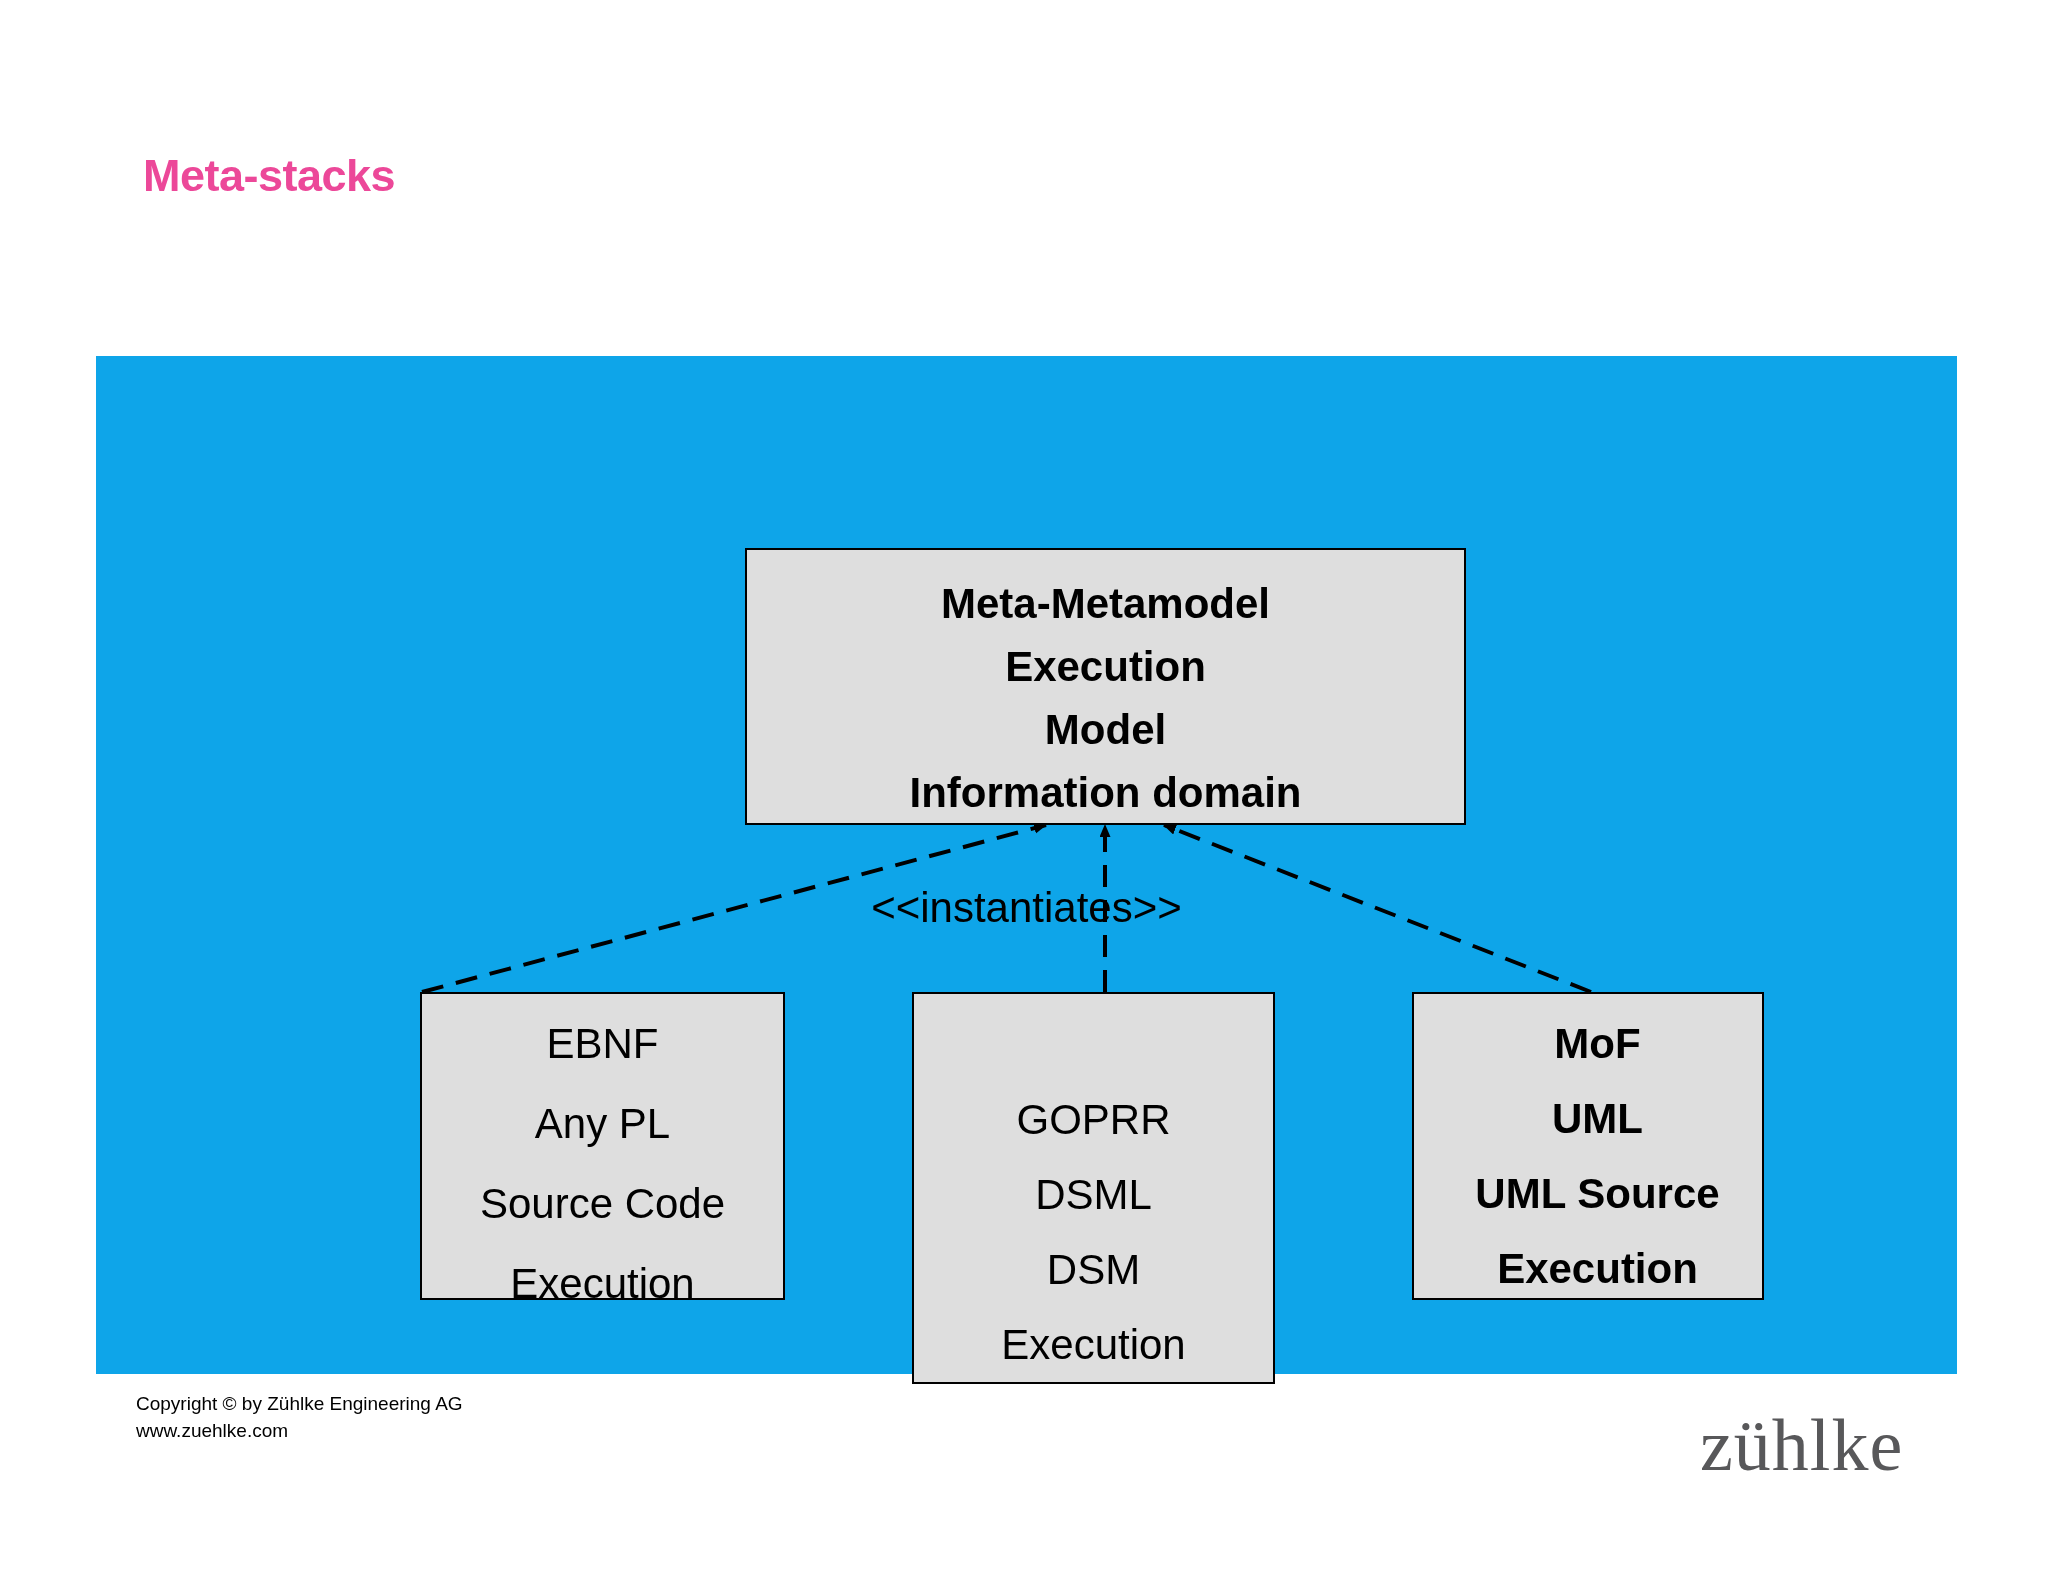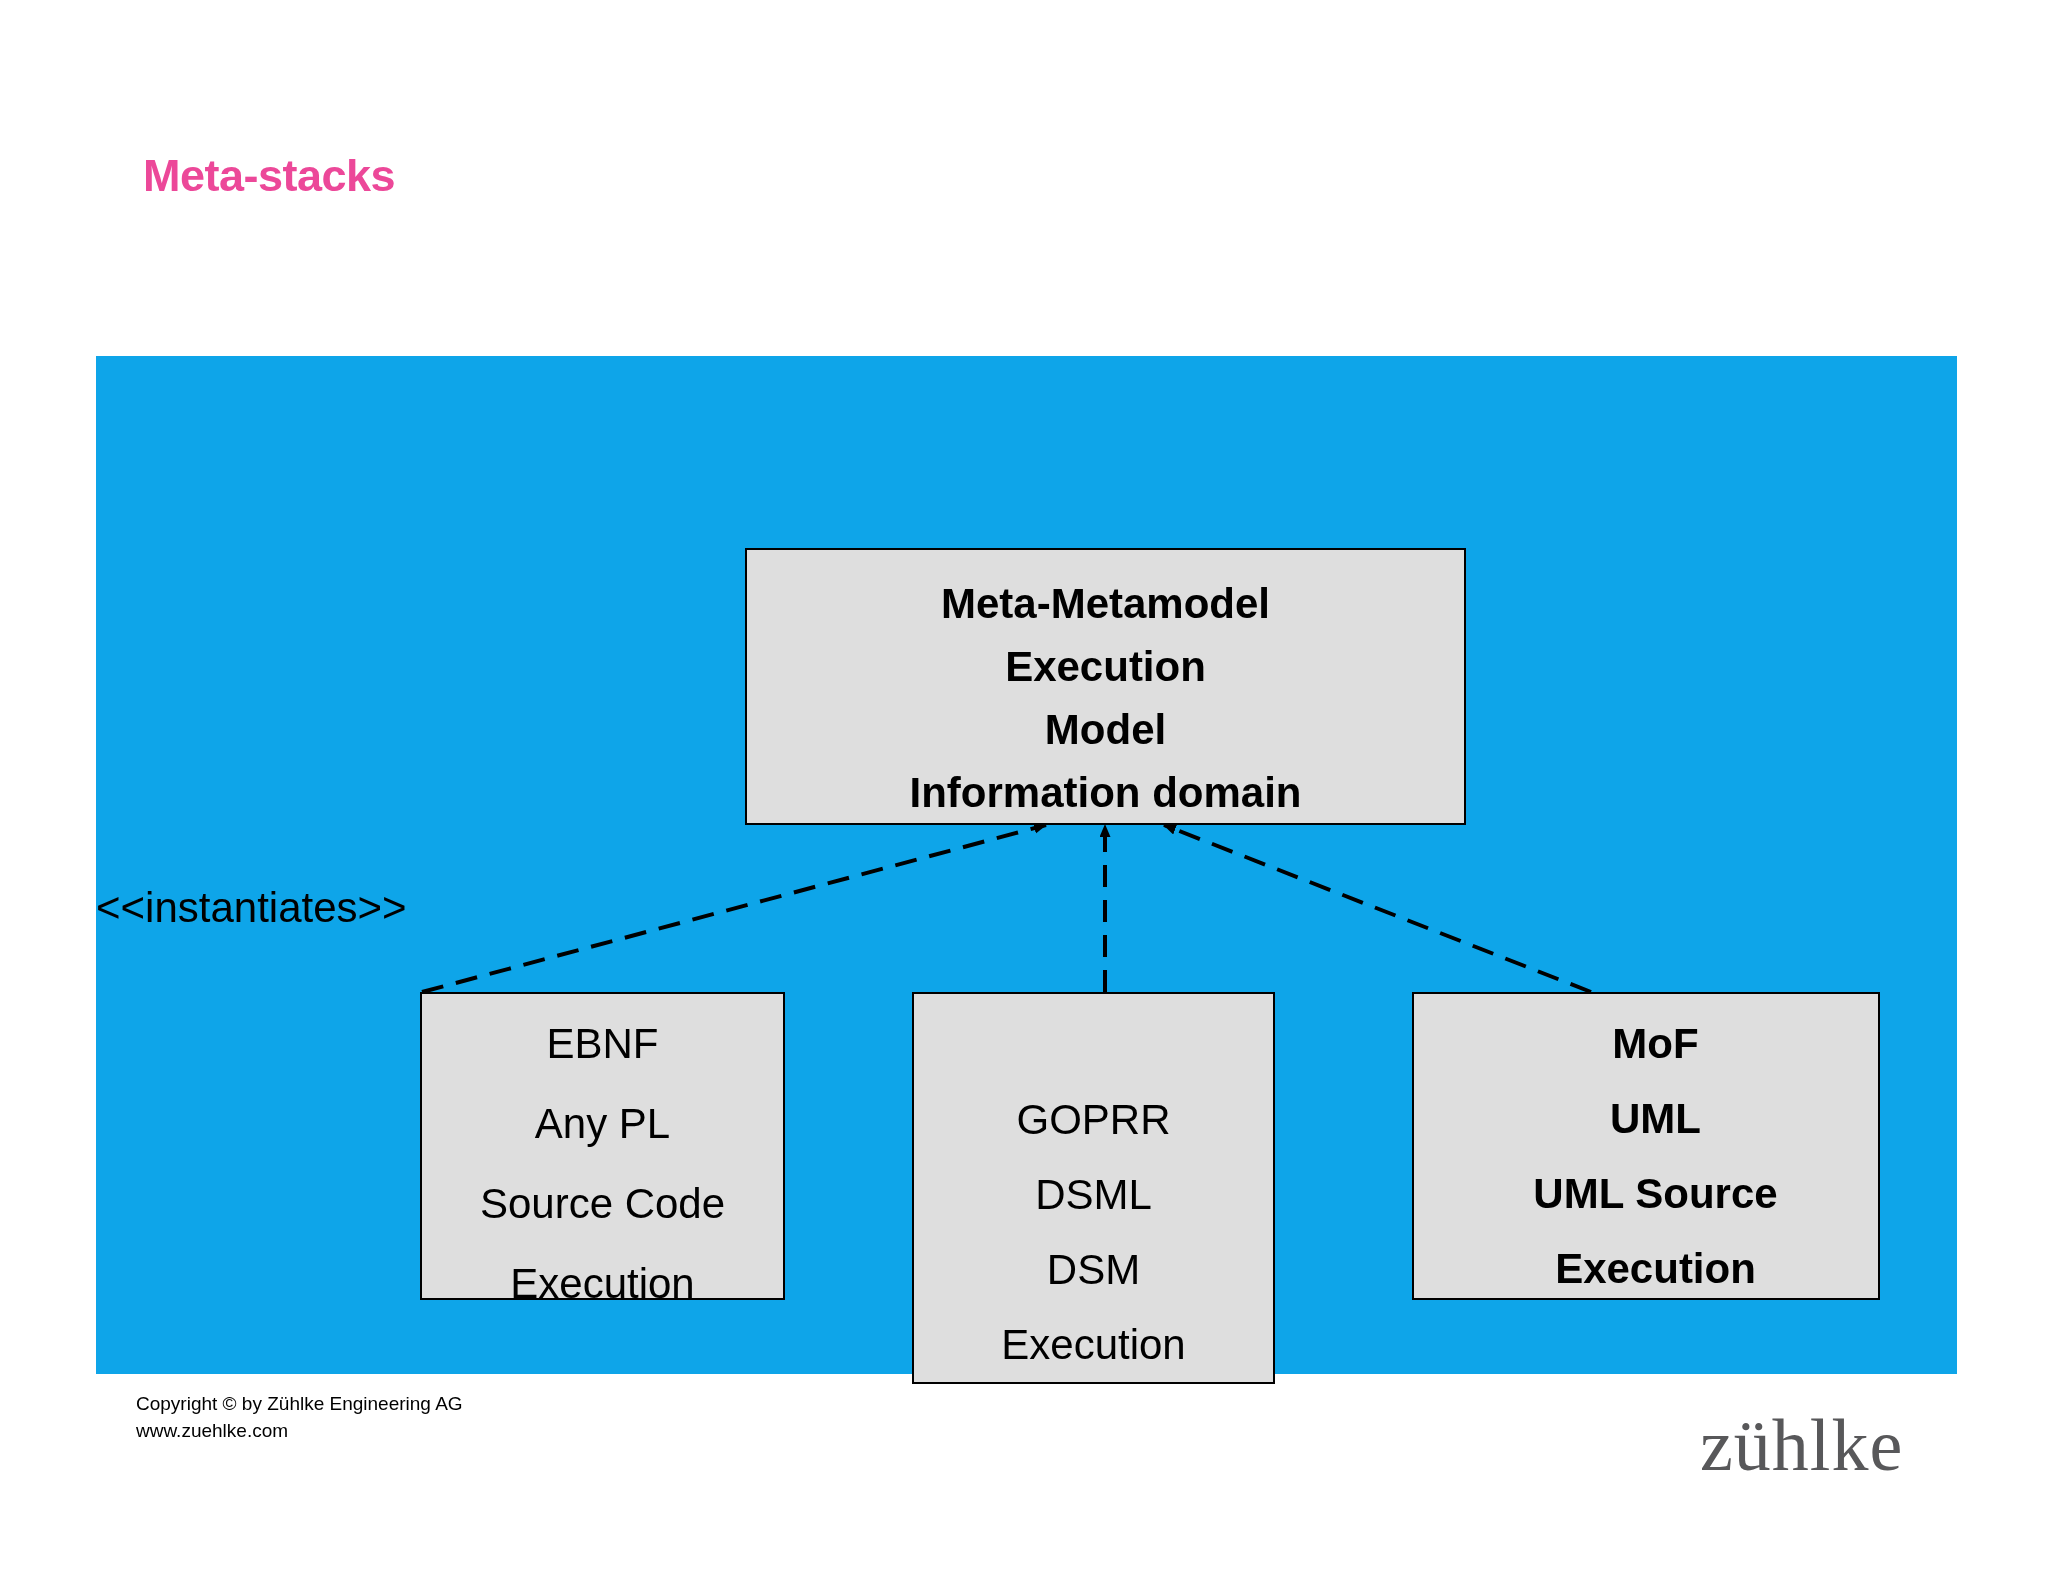--- a/index.html
+++ b/index.html
@@ -105,39 +105,39 @@
   }
   #box-goprr .node-line {
     font-size: 42px;
     font-weight: normal;
     line-height: 75px;
   }
 
   #box-mof {
     left: 1316px;
     top: 636px;
-    width: 468px;
+    width: 352px;
     height: 308px;
     justify-content: flex-start;
     padding-top: 12px;
     padding-left: 19px;
   }
   #box-mof .node-line {
     font-size: 42px;
     font-weight: bold;
     line-height: 75px;
   }
 
   
   #instantiates-label {
     position: absolute;
     left: 0;
     top: 528px;
     width: 1861px;
-    text-align: left;
+    text-align: center;
     font-size: 42px;
     font-weight: normal;
     color: #000000;
     white-space: nowrap;
   }
 
   
   #footer-copyright {
     position: absolute;
     left: 136px;

